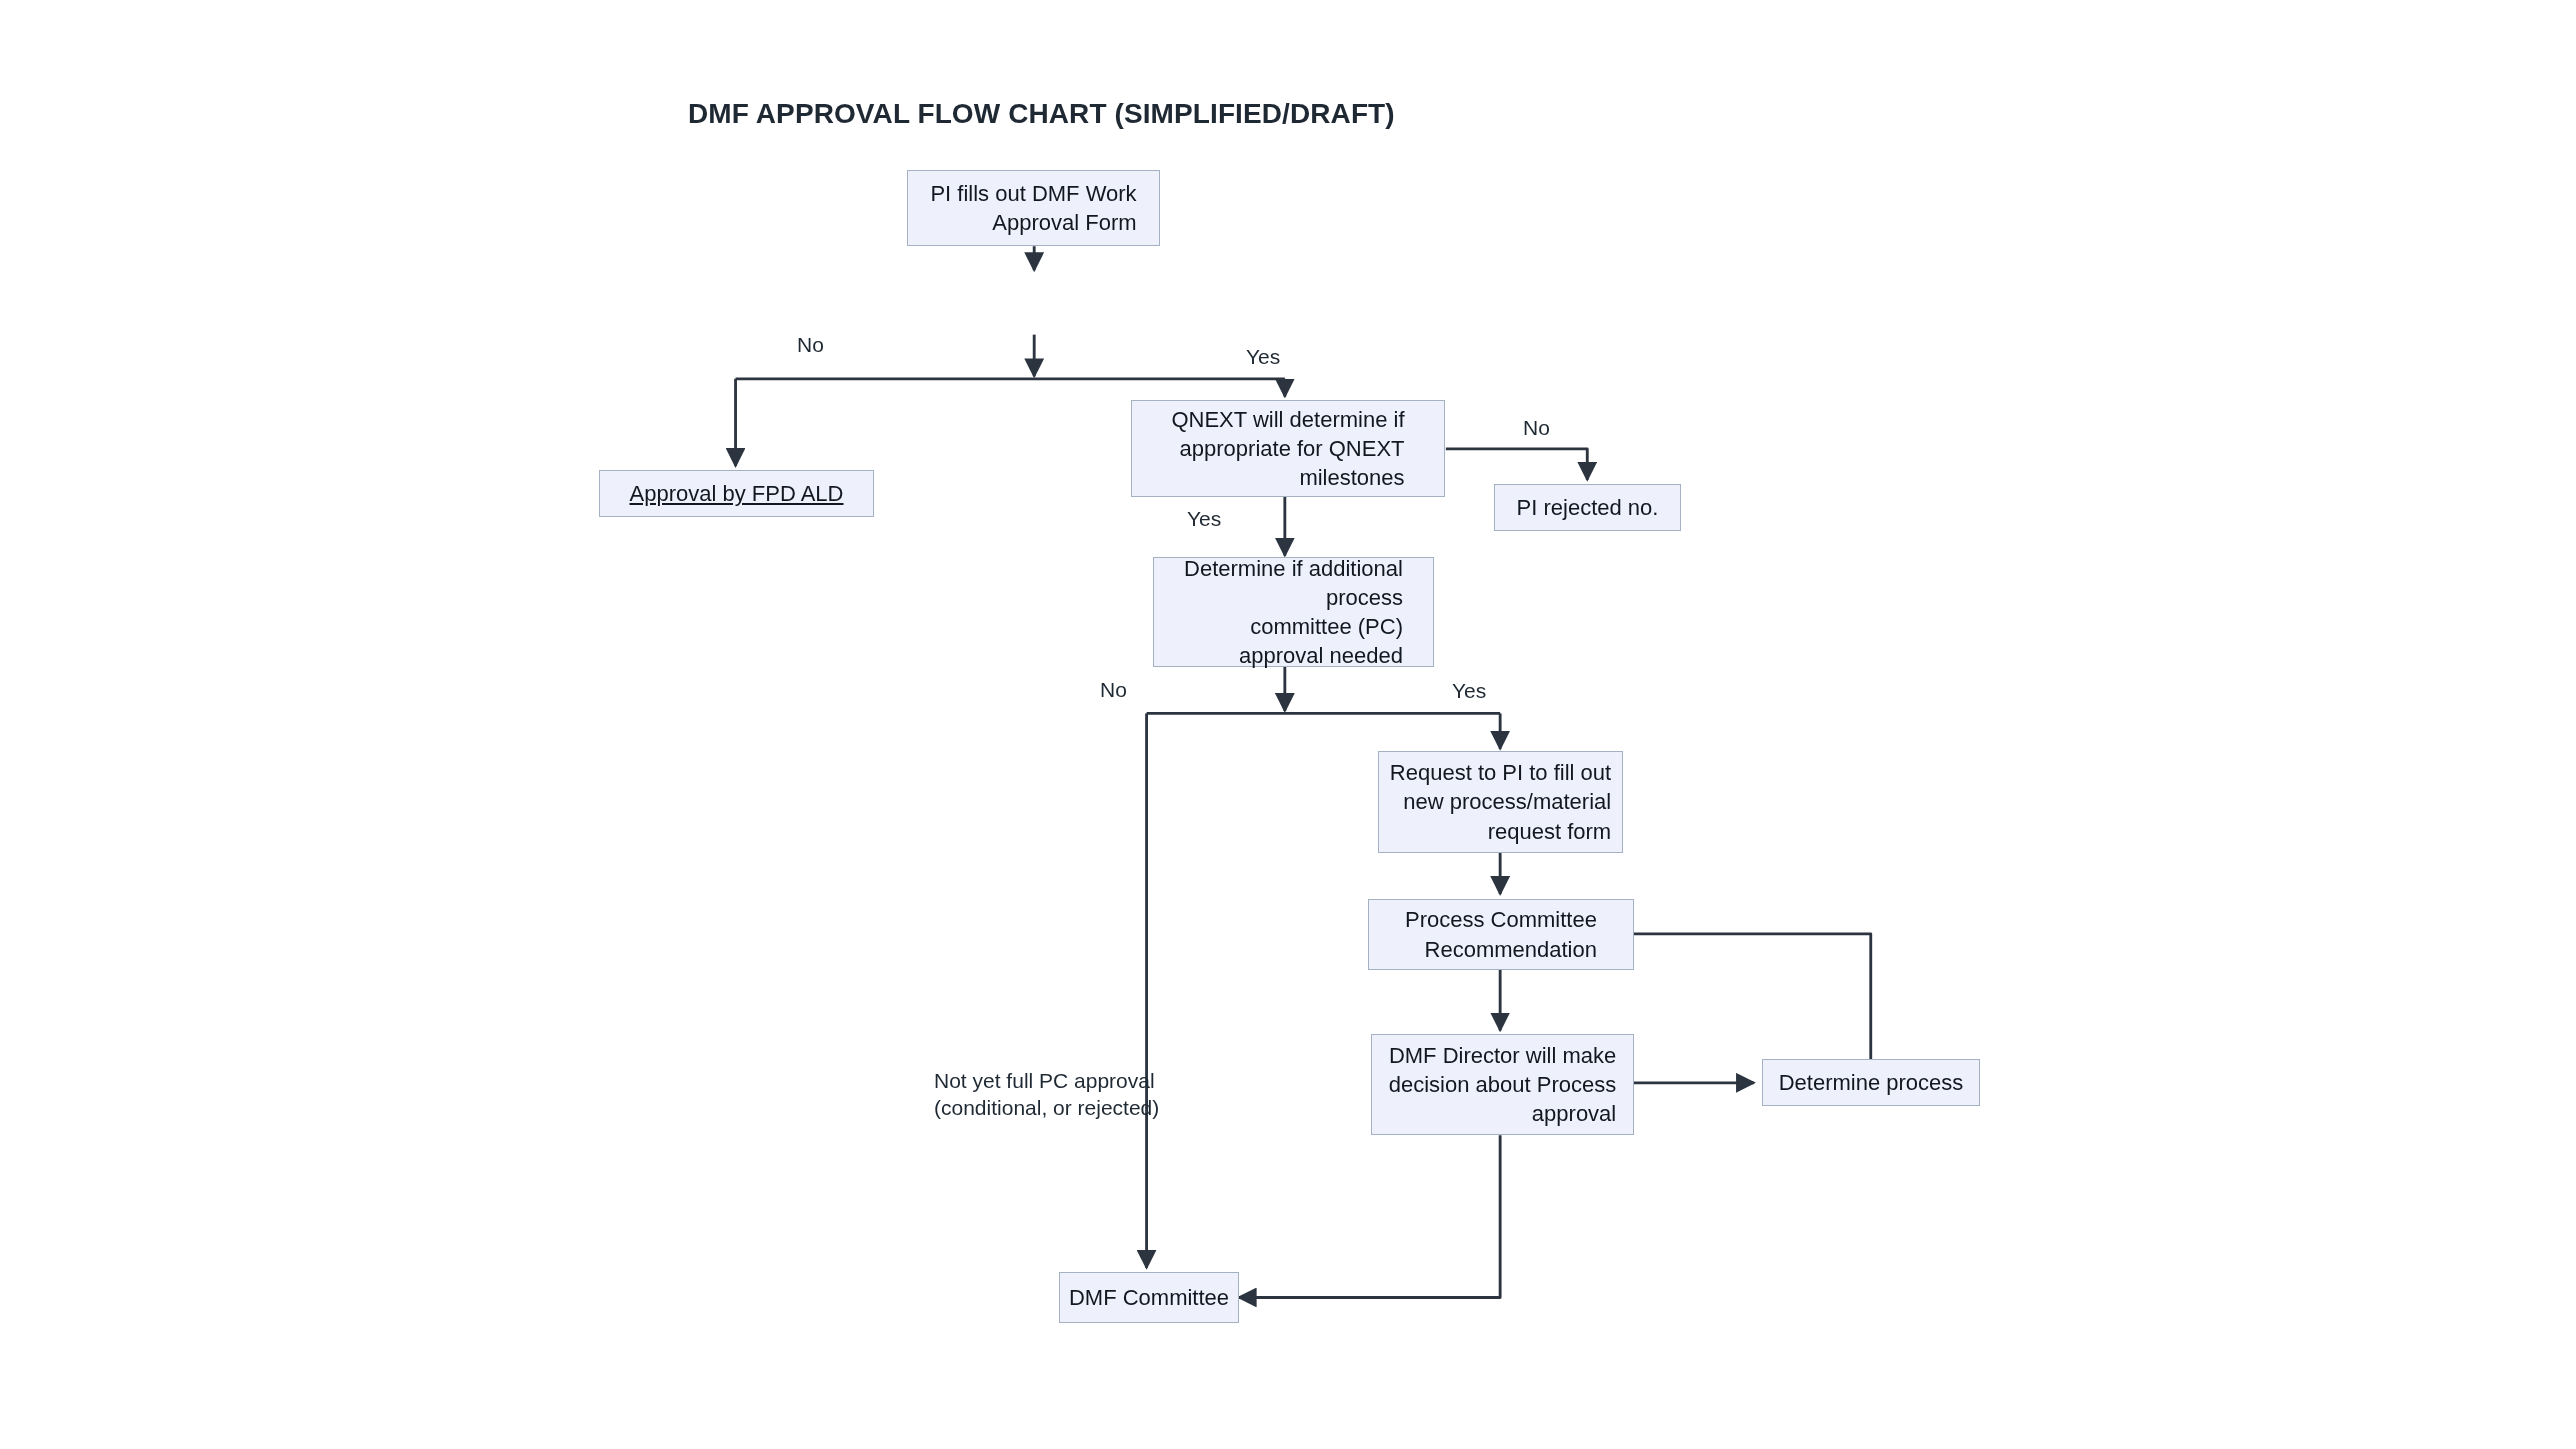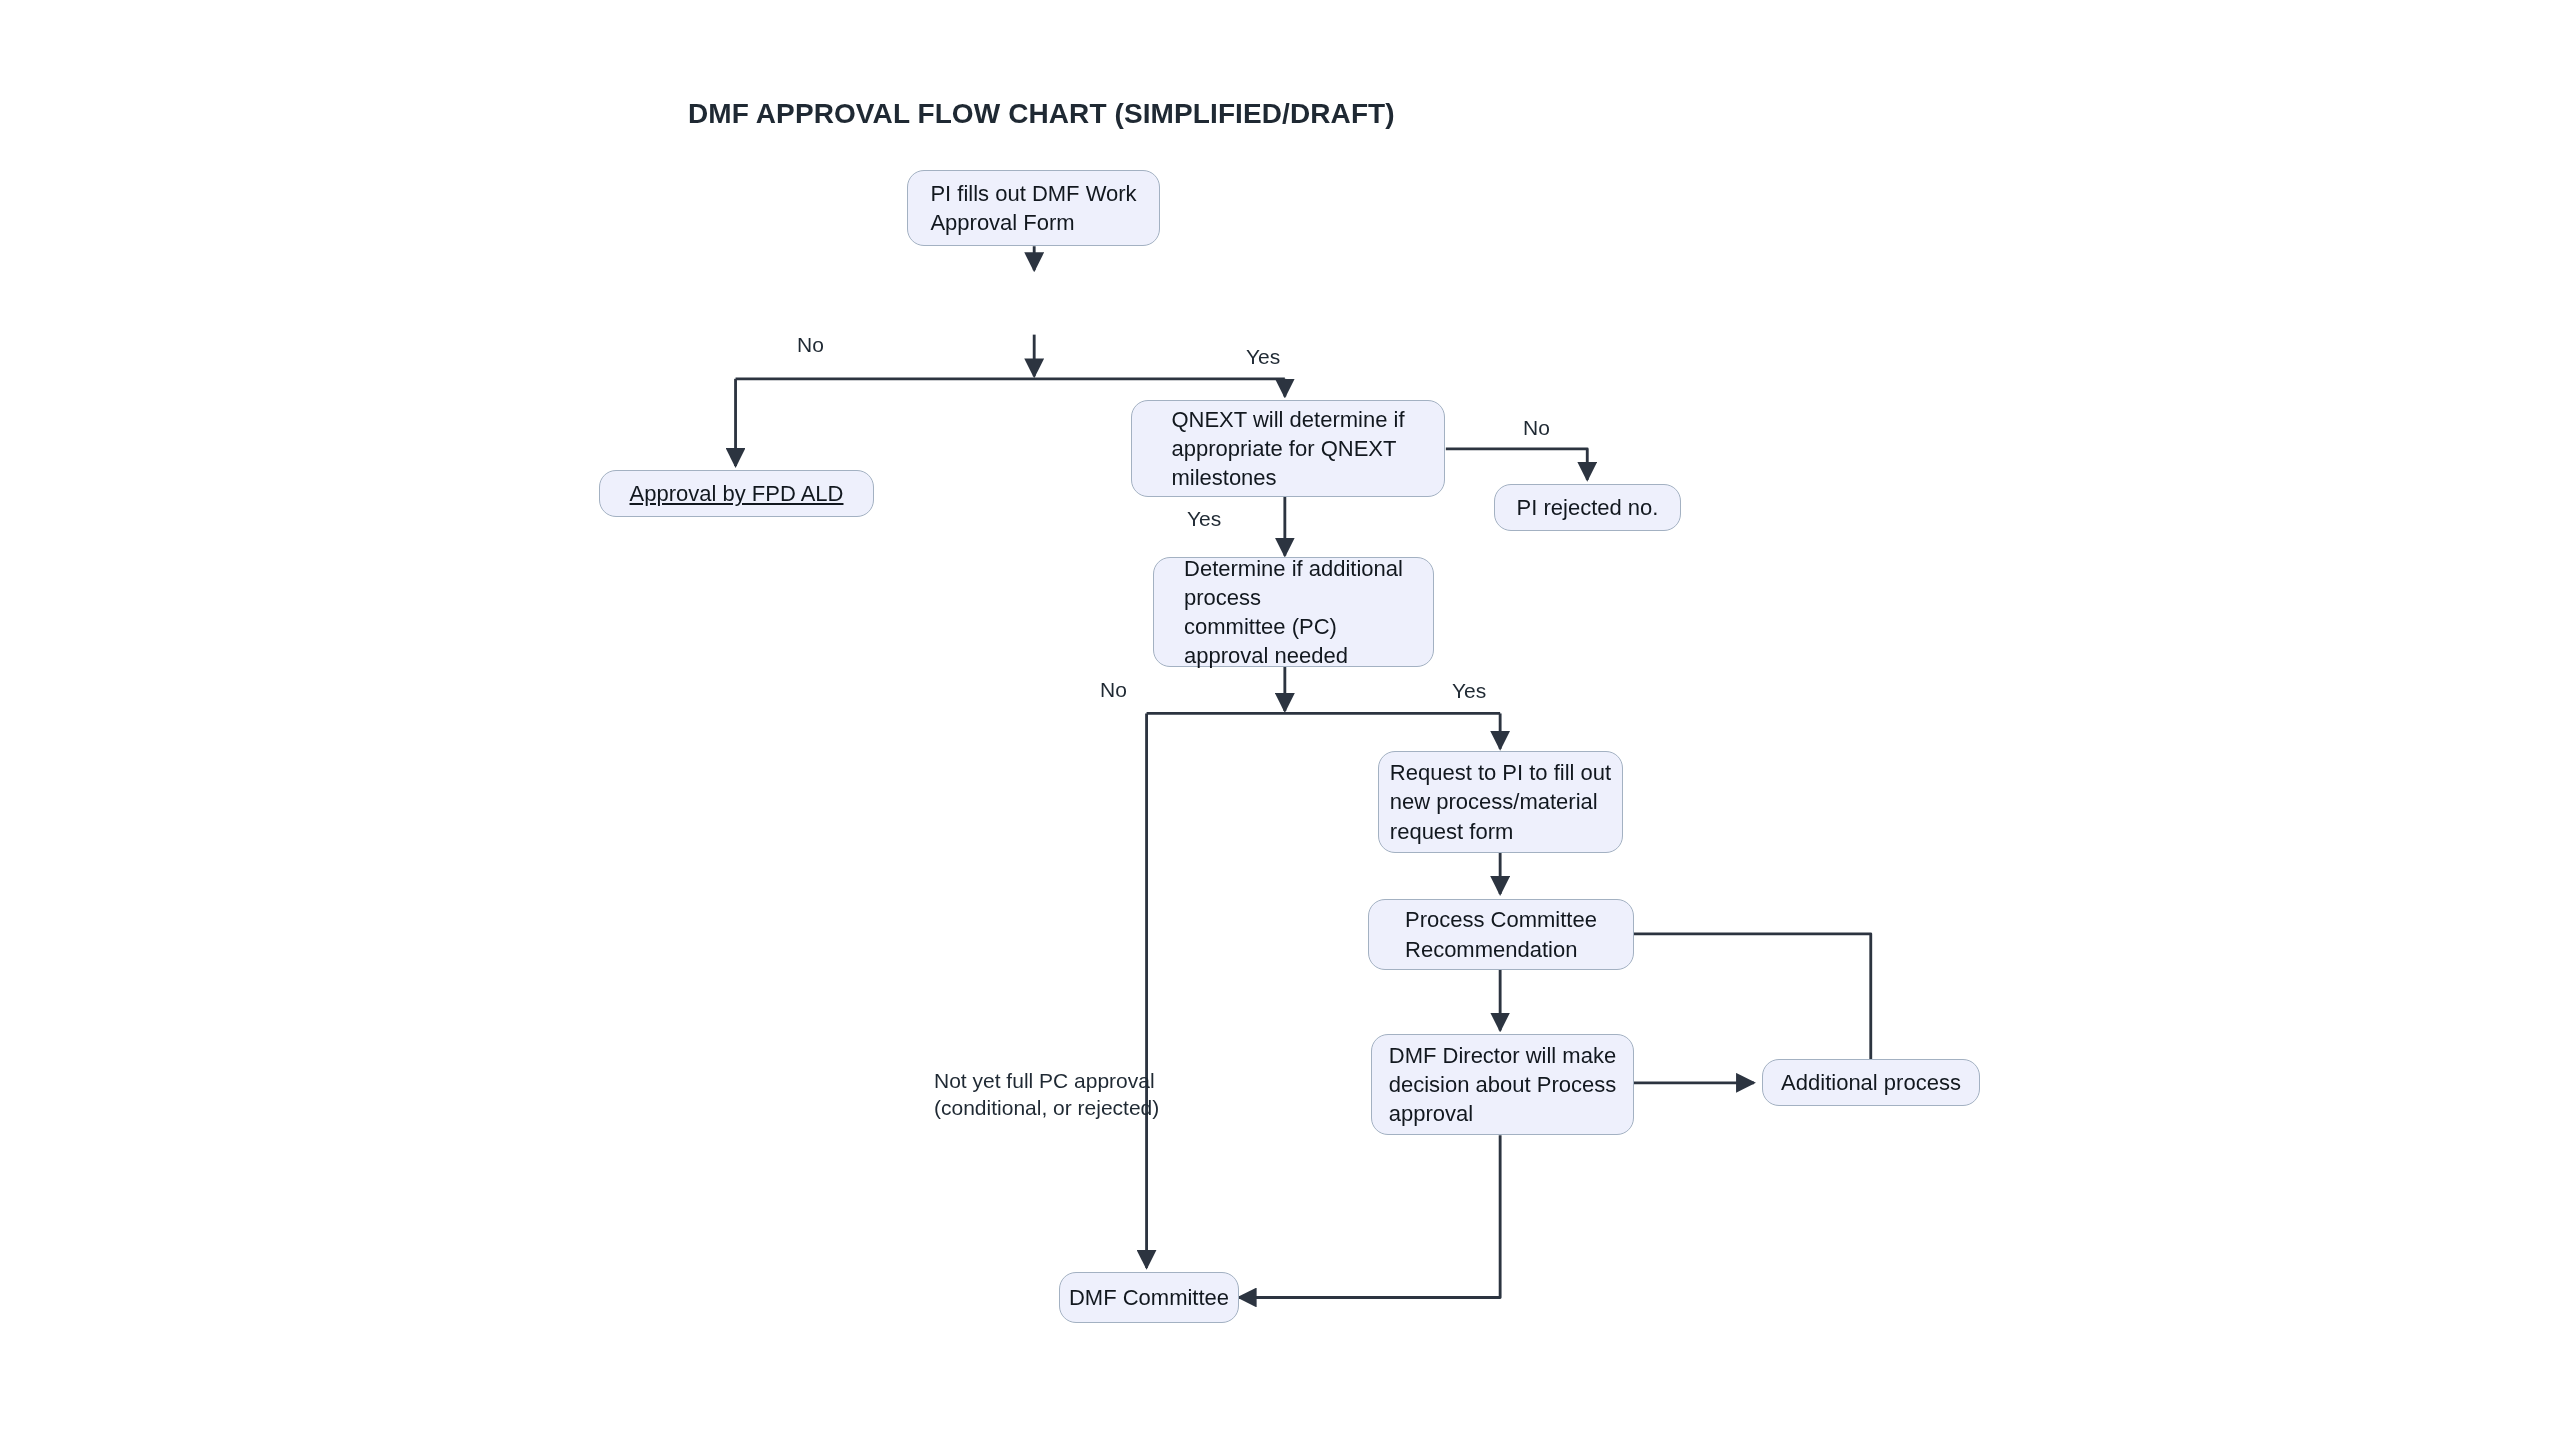--- a/index.html
+++ b/index.html
@@ -31,25 +31,25 @@
     font-weight: bold;
     color: #1f2933;
     letter-spacing: 0.1px;
     white-space: nowrap;
   }
   .node {
     position: absolute;
     box-sizing: border-box;
     background: #eef0fc;
     border: 1.6px solid #a3b1c2;
-    border-radius: 17px;
+    border-radius: 0;
     display: flex;
     align-items: center;
     justify-content: center;
-    text-align: left;
+    text-align: right;
     color: #12181f;
     font-size: 22px;
     line-height: 1.32;
     padding: 3.8px 7.6px;
   }
   .edge-label {
     position: absolute;
     font-size: 21px;
     color: #1f2933;
     white-space: nowrap;
@@ -144,21 +144,21 @@
 Recommendation</span>
   </div>
 
   <div class="node" style="left:1371px; top:1034px; width:263px; height:101px;">
     <span style="white-space:pre-line">DMF Director will make
 decision about Process
 approval</span>
   </div>
 
   <div class="node" style="left:1762px; top:1059px; width:218px; height:47px;">
-    <span style="white-space:pre-line">Additional process</span>
+    <span style="white-space:pre-line">Determine process</span>
   </div>
 
   <div class="node" style="left:1059px; top:1272px; width:180px; height:51px;">
     <span style="white-space:pre-line">DMF Committee</span>
   </div>
 
   <div class="edge-label" style="left:797px; top:331px;">No</div>
 
   <div class="edge-label" style="left:1246px; top:343px;">Yes</div>
 

